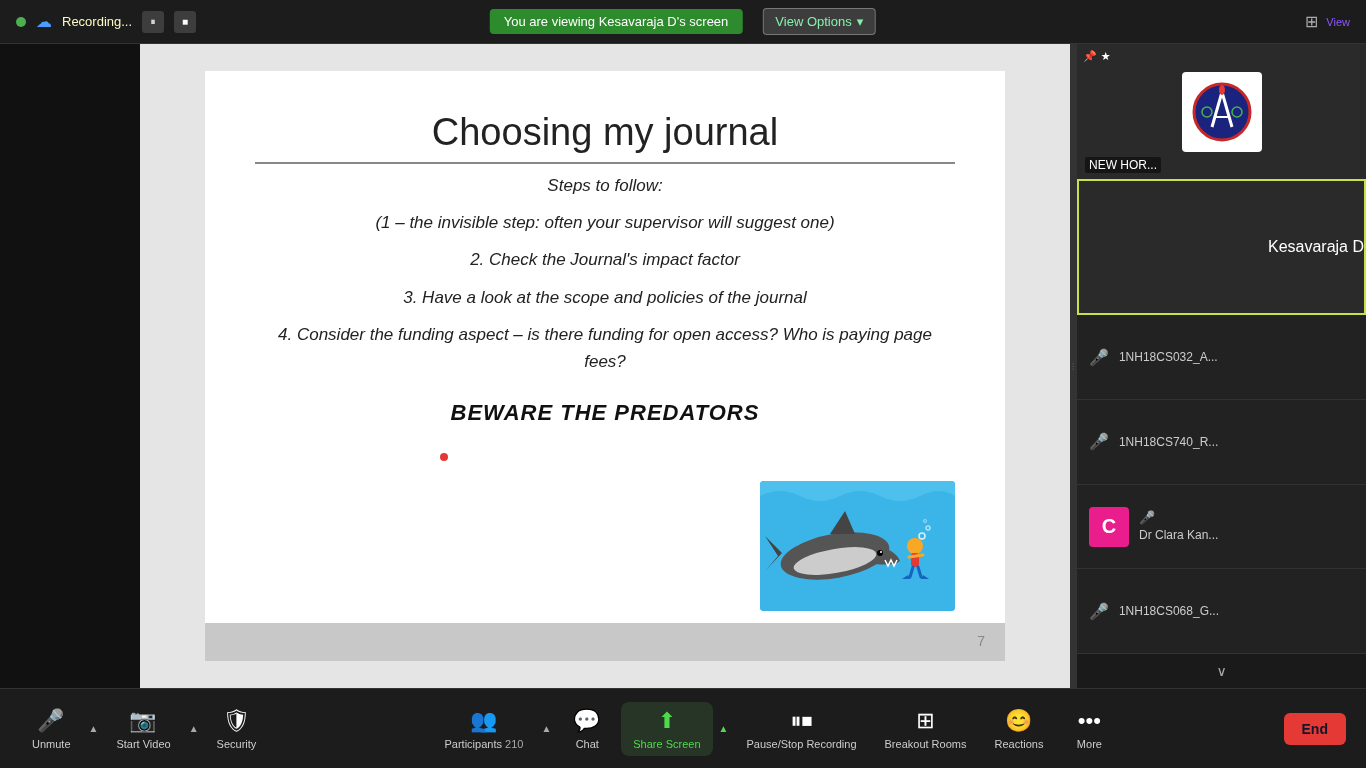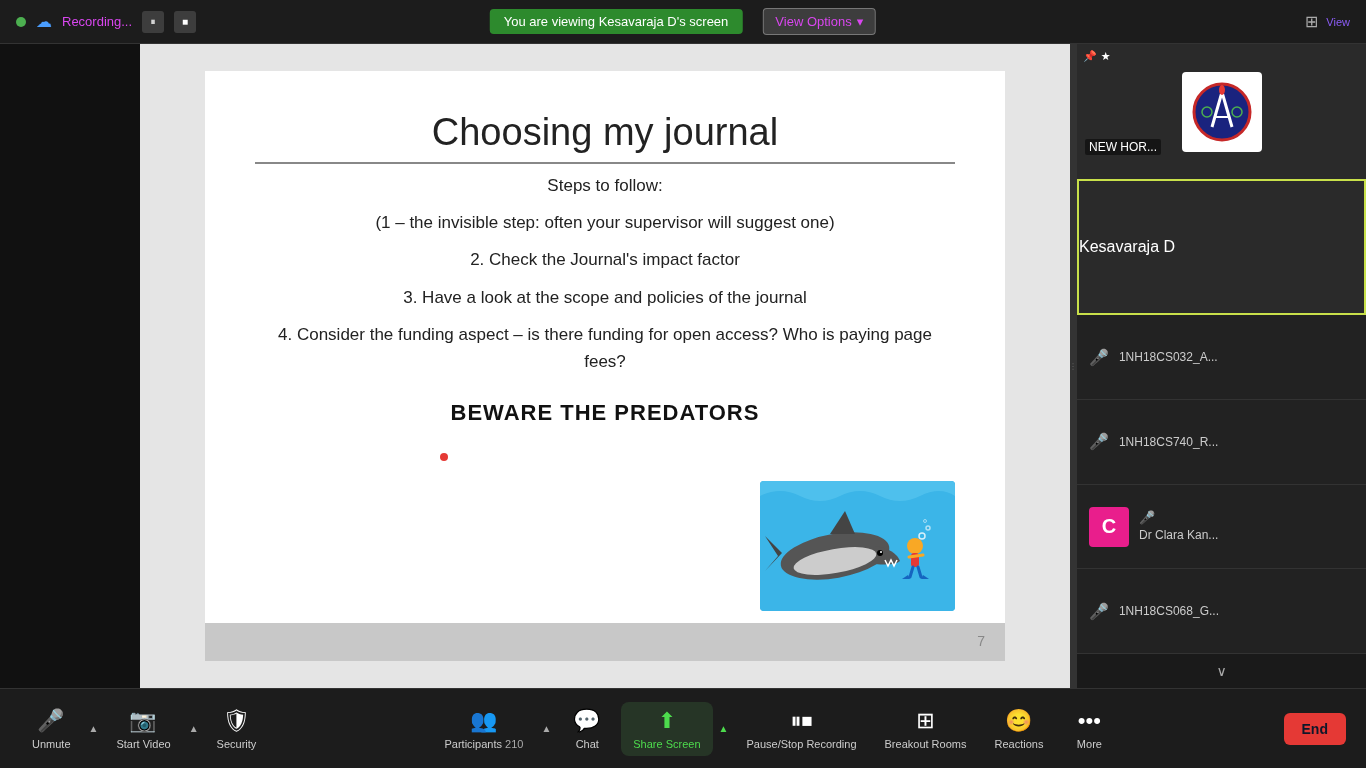--- a/index.html
+++ b/index.html
@@ -32,21 +32,21 @@
     .recording-dot {
       width: 10px; height: 10px;
       background: #4CAF50;
       border-radius: 50%;
     }
     .cloud-icon {
       color: #4a9eff;
       font-size: 16px;
     }
     .recording-text {
-      color: #d946ef;
+      color: #fef9c3;
       font-size: 13px;
     }
     .pause-btn, .stop-btn {
       background: rgba(255,255,255,0.15);
       border: none;
       color: #fff;
       width: 22px; height: 22px;
       border-radius: 3px;
       cursor: pointer;
       display: flex; align-items: center; justify-content: center;
@@ -63,21 +63,21 @@
     .viewing-banner {
       background: #2d8a2d;
       color: #fff;
       font-size: 13px;
       padding: 5px 14px;
       border-radius: 4px;
     }
     .view-options-btn {
       background: rgba(255,255,255,0.15);
       border: 1px solid rgba(255,255,255,0.3);
-      color: #d946ef;
+      color: #86efac;
       padding: 5px 12px;
       border-radius: 4px;
       cursor: pointer;
       font-size: 13px;
       display: flex; align-items: center; gap: 5px;
     }
     #top-bar-right {
       display: flex;
       align-items: center;
       gap: 8px;
@@ -130,20 +130,21 @@
       font-weight: 400;
       color: #222;
       margin-bottom: 8px;
       border-bottom: 2px solid #888;
       padding-bottom: 8px;
     }
     .slide-content {
       margin-top: 6px;
       font-size: 17px;
       line-height: 1.6;
+      font-style: italic;
     }
     .slide-content p {
       margin-bottom: 10px;
     }
     .beware-text {
       font-size: 22px;
       font-weight: bold;
       letter-spacing: 1px;
       margin-top: 20px;
       color: #111;
@@ -205,21 +206,21 @@
       position: relative;
       background: #2a2a2a;
       border: none;
       cursor: pointer;
     }
     .participant-tile.highlighted {
       border: 2px solid #c8e04a;
     }
     .tile-name {
       position: absolute;
-      bottom: 24px;
+      bottom: 6px;
       left: 8px;
       font-size: 12px;
       color: #fff;
       background: rgba(0,0,0,0.5);
       padding: 1px 4px;
       border-radius: 2px;
     }
     .tile-icons {
       position: absolute;
       top: 6px;
@@ -254,21 +255,21 @@
       border-radius: 4px;
       display: flex; align-items: center; justify-content: center;
       font-size: 28px;
     }
     #p-tile-2 {
       height: 160px;
       background: #2a2a2a;
       border: 2px solid #c8e04a;
       display: flex;
       align-items: center;
-      justify-content: flex-start;
+      justify-content: flex-end;
       position: relative;
     }
     #p-tile-2 .name-center {
       font-size: 16px;
       font-weight: 500;
       color: #fff;
     }
     .small-tile {
       height: 100px;
       background: #222;

